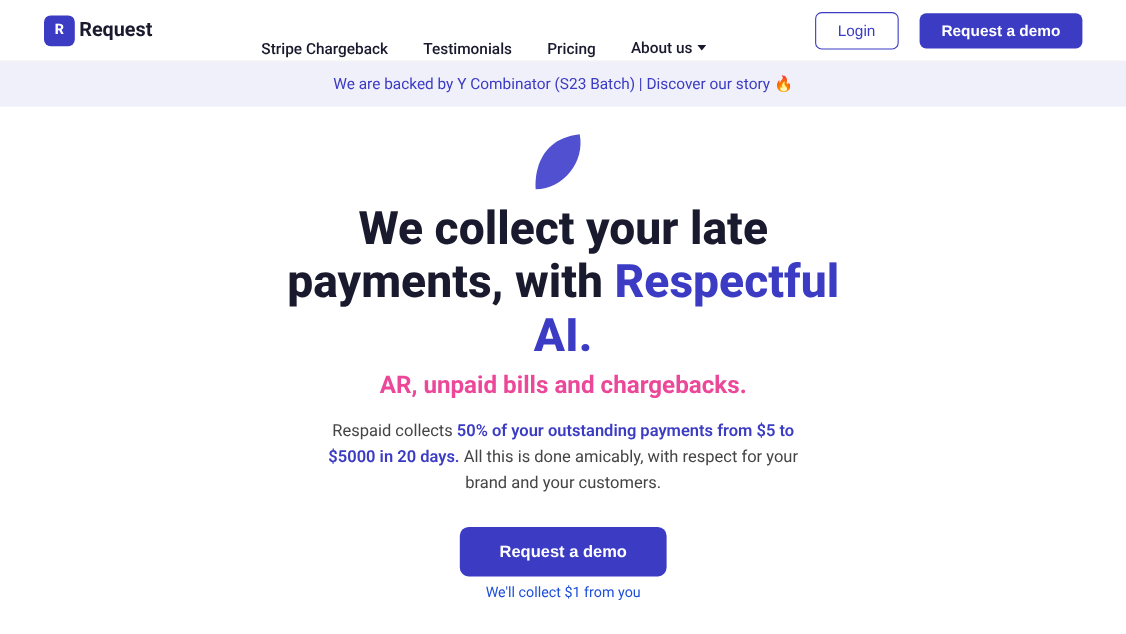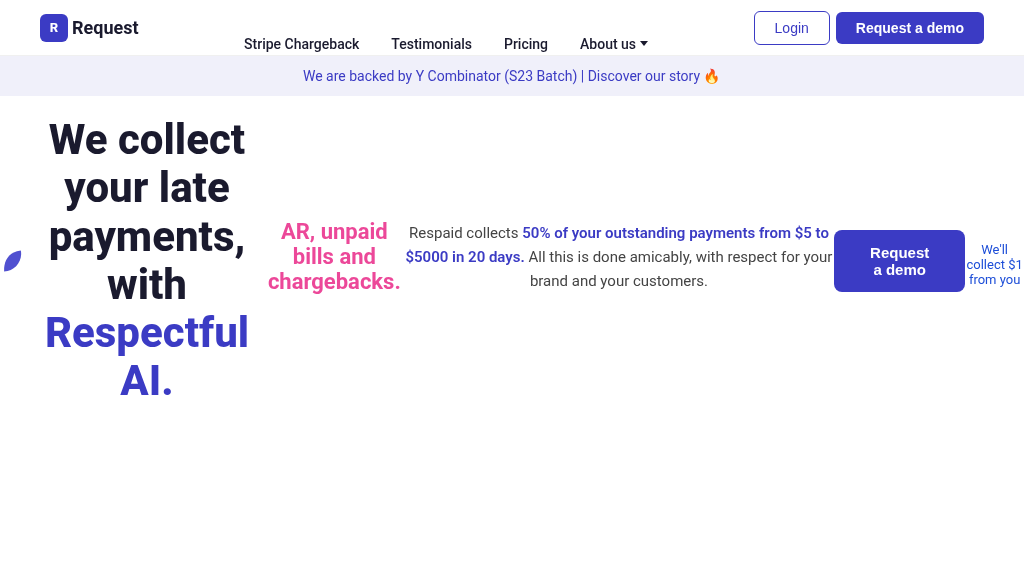--- a/index.html
+++ b/index.html
@@ -62,21 +62,21 @@
       width: 0;
       height: 0;
       border-left: 4px solid transparent;
       border-right: 4px solid transparent;
       border-top: 5px solid #1a1a2e;
       display: inline-block;
     }
     .nav-actions {
       display: flex;
       align-items: center;
-      gap: 6px;
+      gap: 19px;
     }
     .btn-login {
       padding: 8px 20px;
       border: 1.5px solid #3b3bc4;
       background: white;
       color: #3b3bc4;
       font-size: 14px;
       font-weight: 500;
       border-radius: 6px;
       cursor: pointer;
@@ -97,20 +97,21 @@
       background: #f0f0fa;
       text-align: center;
       padding: 12px;
       font-size: 14px;
       color: #3b3bc4;
     }
 
     
     .hero {
       display: flex;
+      flex-direction: column;
       align-items: center;
       padding-top: 20px;
       text-align: center;
     }
 
     
     .leaf-icon {
       width: 70px;
       height: 60px;
       margin-bottom: 8px;
@@ -131,21 +132,21 @@
       font-size: 22px;
       font-weight: 700;
       color: #ec4899;
       margin-bottom: 16px;
     }
     .hero-description {
       font-size: 15px;
       color: #444;
       max-width: 460px;
       line-height: 1.6;
-      margin-bottom: 16px;
+      margin-bottom: 28px;
     }
     .hero-description .link-blue {
       color: #3b3bc4;
       font-weight: 600;
     }
     .hero-buttons {
       display: flex;
       gap: 16px;
       align-items: center;
       margin-bottom: 8px;

